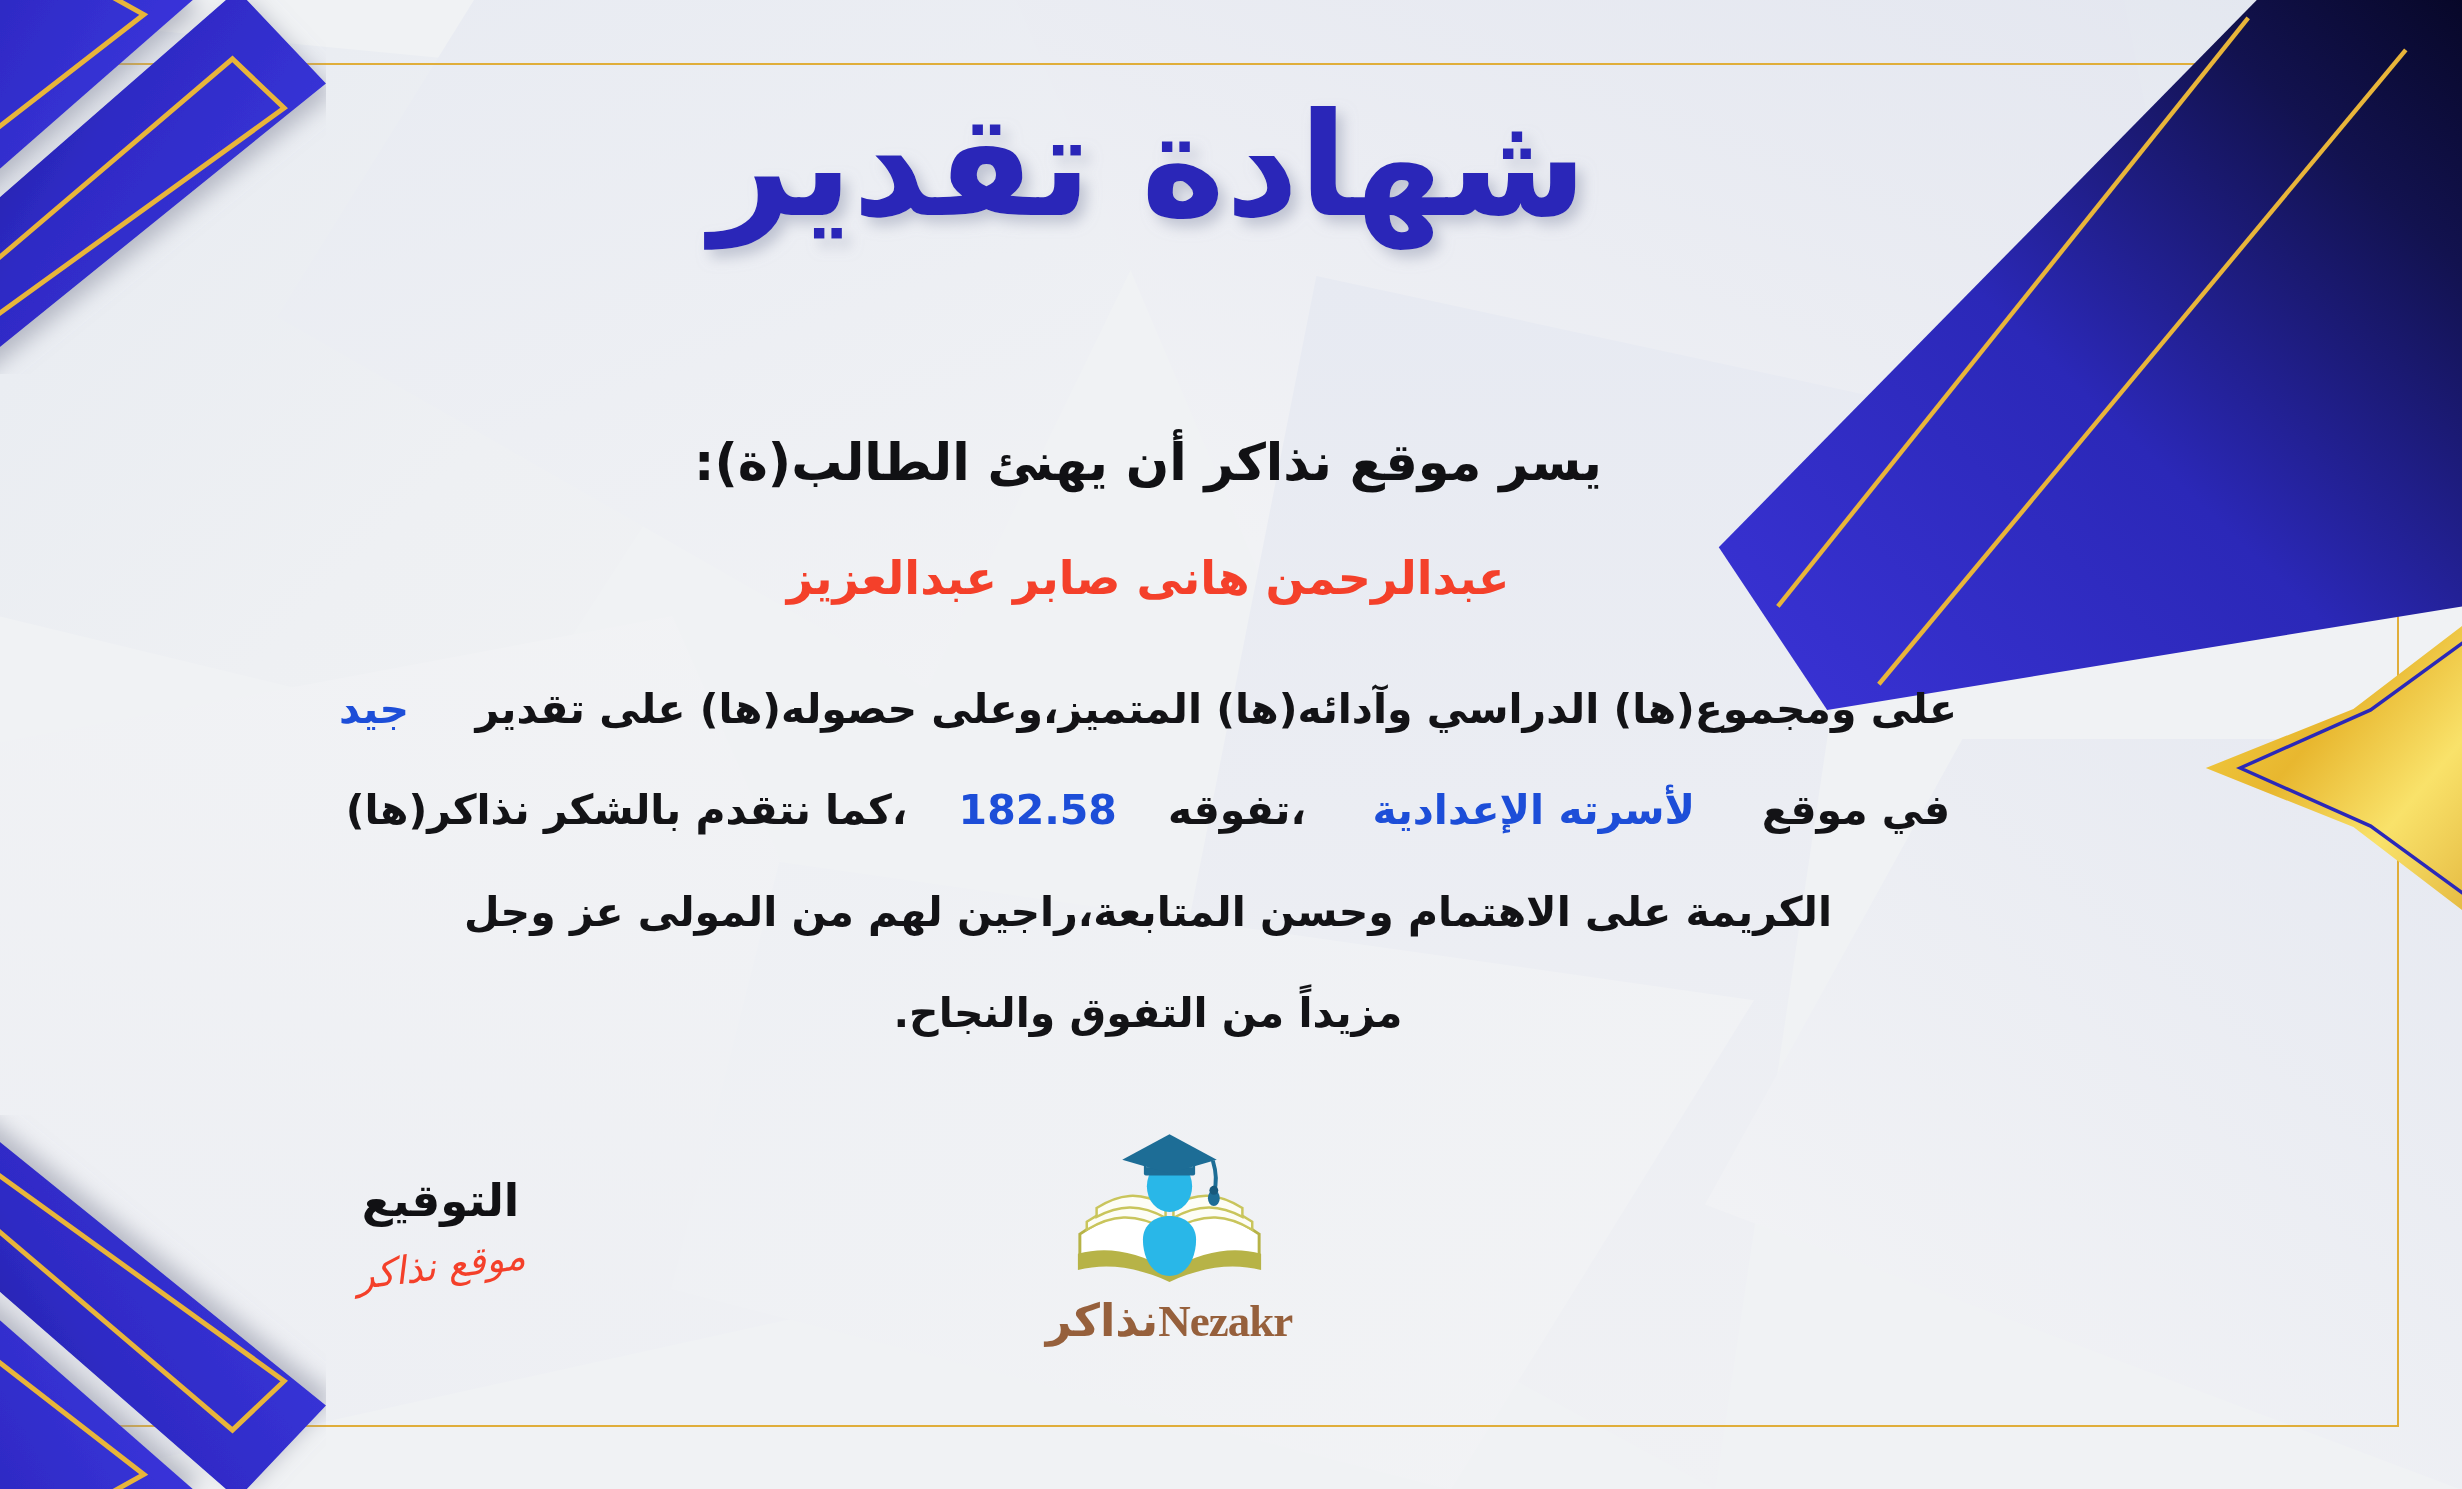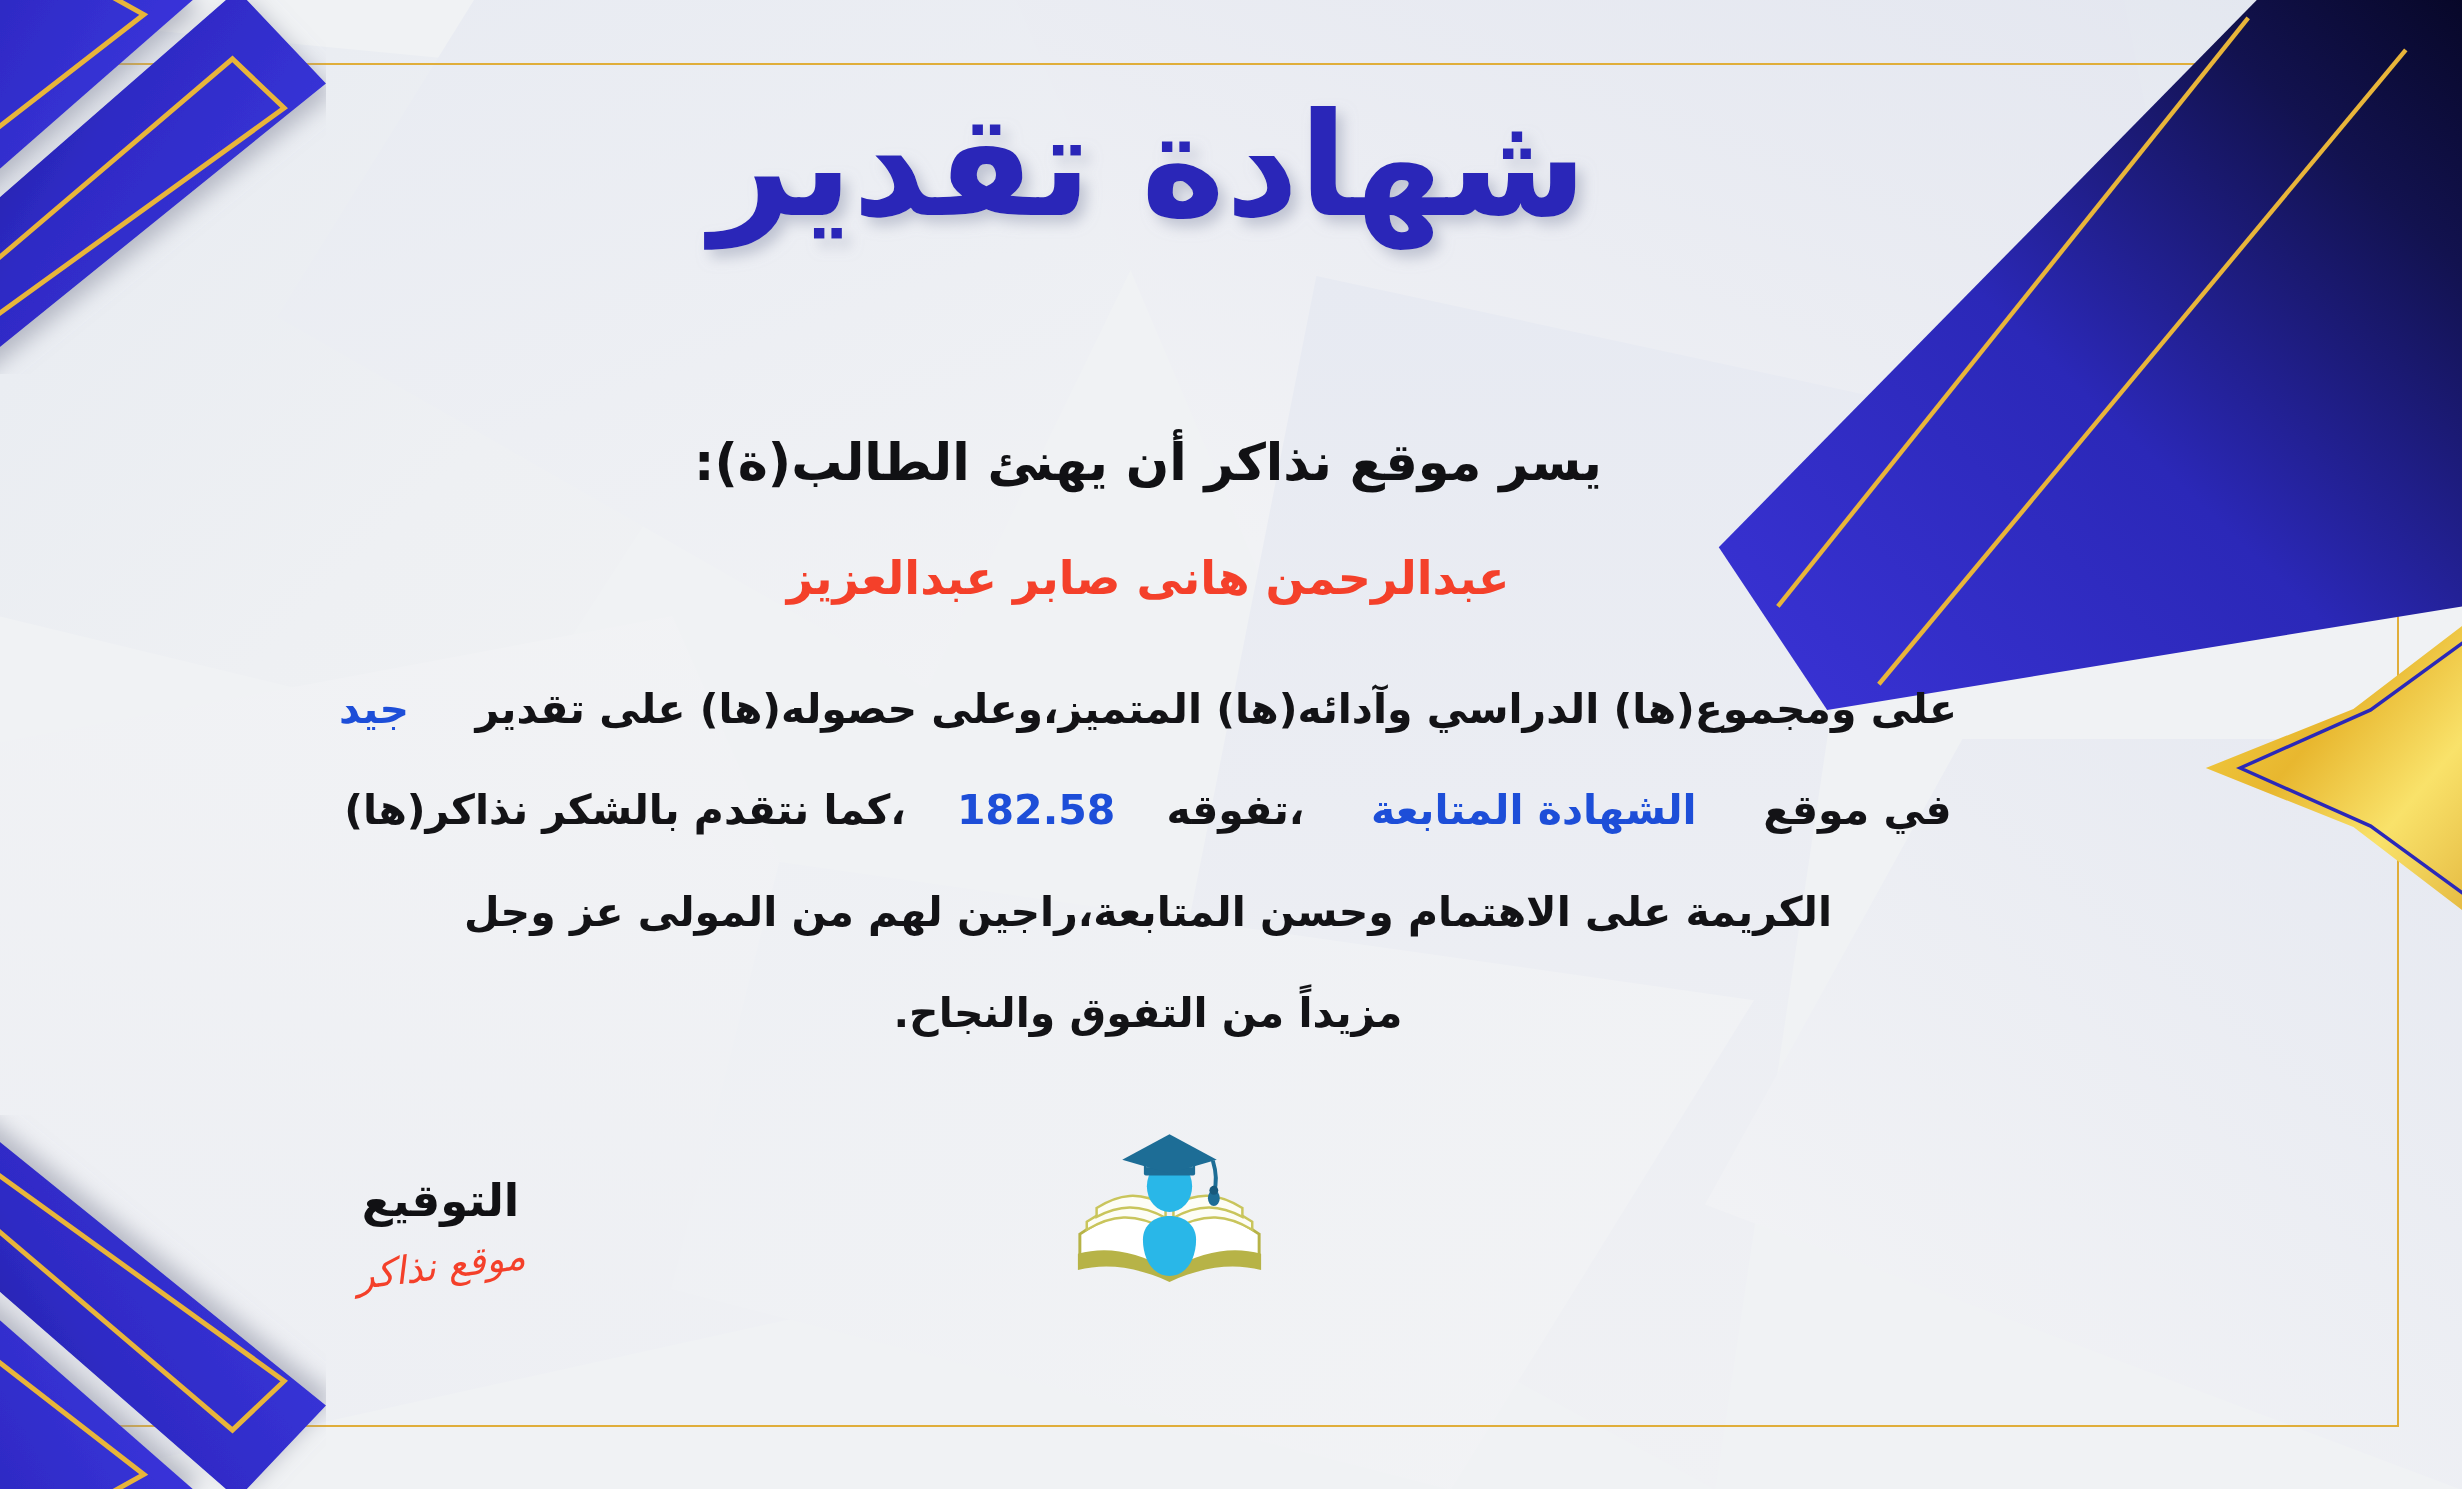--- a/index.html
+++ b/index.html
@@ -209,21 +209,21 @@
 
     <div class="line body-line bl1">
       <span>على ومجموع(ها) الدراسي وآدائه(ها) المتميز،وعلى حصوله(ها) على تقدير</span>
       <span class="sp-l"></span>
       <span class="hl">جيد</span>
     </div>
 
     <div class="line body-line bl2">
       <span>في موقع</span>
       <span class="sp-l"></span>
-      <span class="hl">الشهادة المتابعة</span>
+      <span class="hl">لأسرته الإعدادية</span>
       <span class="sp-l"></span>
       <span>،تفوقه</span>
       <span class="sp-s"></span>
       <span class="hl">182.58</span>
       <span class="sp-s"></span>
       <span>،كما نتقدم بالشكر نذاكر(ها)</span>
     </div>
 
     <div class="line body-line bl3">الكريمة على الاهتمام وحسن المتابعة،راجين لهم من المولى عز وجل</div>
 
@@ -253,17 +253,20 @@
 
         <rect x="148" y="66" width="104" height="30" rx="4" fill="#1d6d96"></rect>
         <rect x="153" y="70" width="94" height="9" fill="#eef4f7"></rect>
 
         <polygon points="200 12 296 64 200 92 104 64" fill="#1d6d96"></polygon>
 
         <path d="M288 66 C296 92 296 112 290 130" stroke="#1d6d96" stroke-width="8" fill="none"></path>
         <ellipse cx="290" cy="142" rx="12" ry="16" fill="#1d6d96"></ellipse>
         <ellipse cx="290" cy="126" rx="9" ry="9" fill="#17597c"></ellipse>
       </svg>
+      <div class="logo-word">
+        <span class="lat">Nezakr</span><span>نذاكر</span>
+      </div>
     </div>
 
   </div>
 </div>
 
 
 </body></html>

